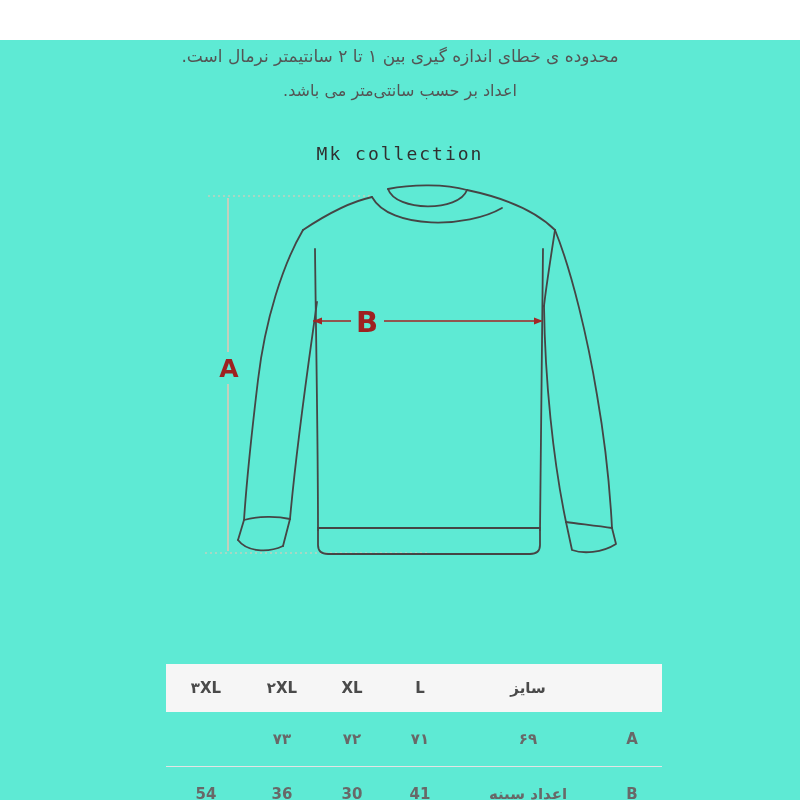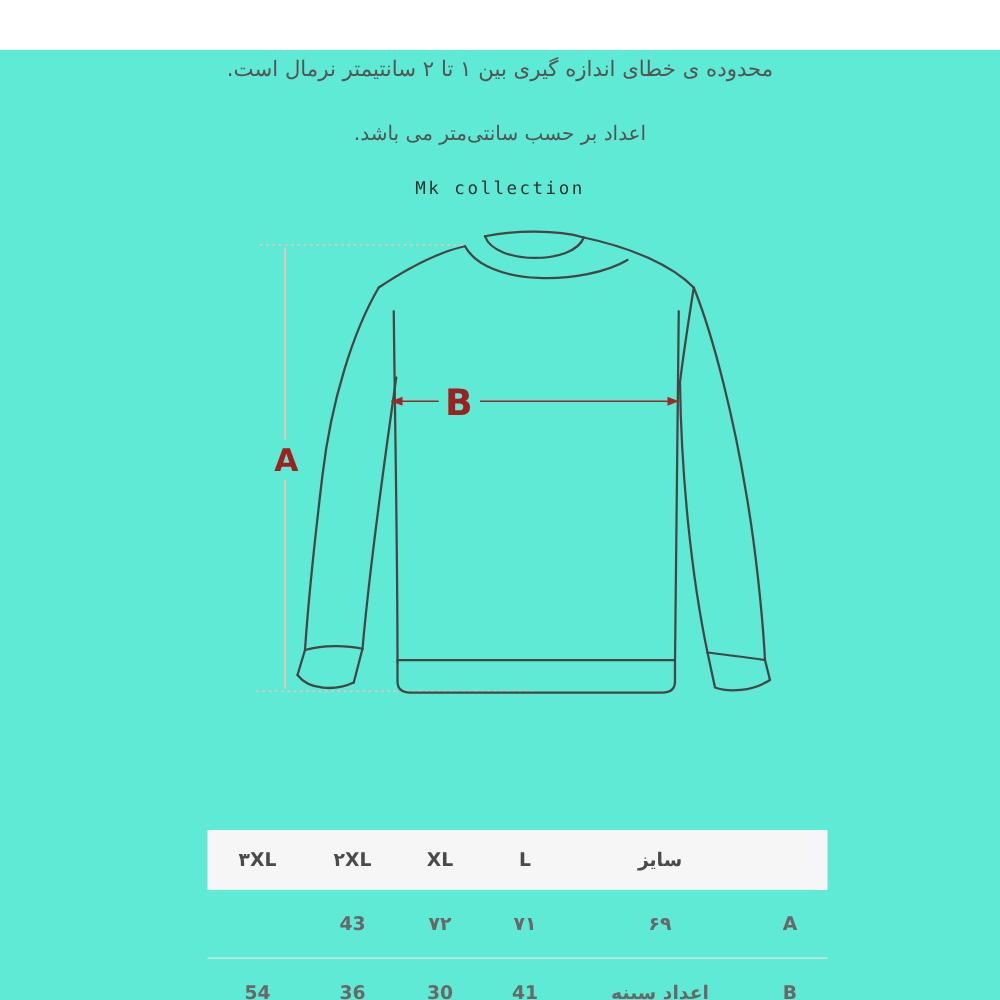--- a/index.html
+++ b/index.html
@@ -10,26 +10,26 @@
     font-family:"DejaVu Sans",sans-serif;
     overflow:hidden;
     margin-top:40px;
   }
   .note{
     position:absolute;left:0;width:800px;
     text-align:center;direction:rtl;
     color:#545454;
   }
   .note-1{top:6px;font-size:17px;}
-  .note-2{top:57px;font-size:16px;}
+  .note-2{top:41px;font-size:16px;}
   .brand{
     position:absolute;left:0;top:103px;width:800px;
     text-align:center;
     font-family:"DejaVu Sans Mono",monospace;
-    font-size:14px;letter-spacing:2px;color:#303030;
+    font-size:18px;letter-spacing:2px;color:#303030;
   }
   .diagram{
     position:absolute;left:0;top:130px;width:800px;height:470px;
   }
   .size-table{
     position:absolute;left:166px;top:624px;width:496px;
     direction:rtl;
     font-size:15px;
   }
   .trow{
@@ -109,21 +109,21 @@
       <div>XL</div>
       <div>۲XL</div>
       <div>۳XL</div>
     </div>
 
     <div class="trow tdata">
       <div>A</div>
       <div>۶۹</div>
       <div>۷۱</div>
       <div>۷۲</div>
-      <div>43</div>
+      <div>۷۳</div>
     </div>
 
     <div class="trow tdata">
       <div>B</div>
       <div>اعداد سینه</div>
       <div>41</div>
       <div>30</div>
       <div>36</div>
       <div>54</div>
     </div>

